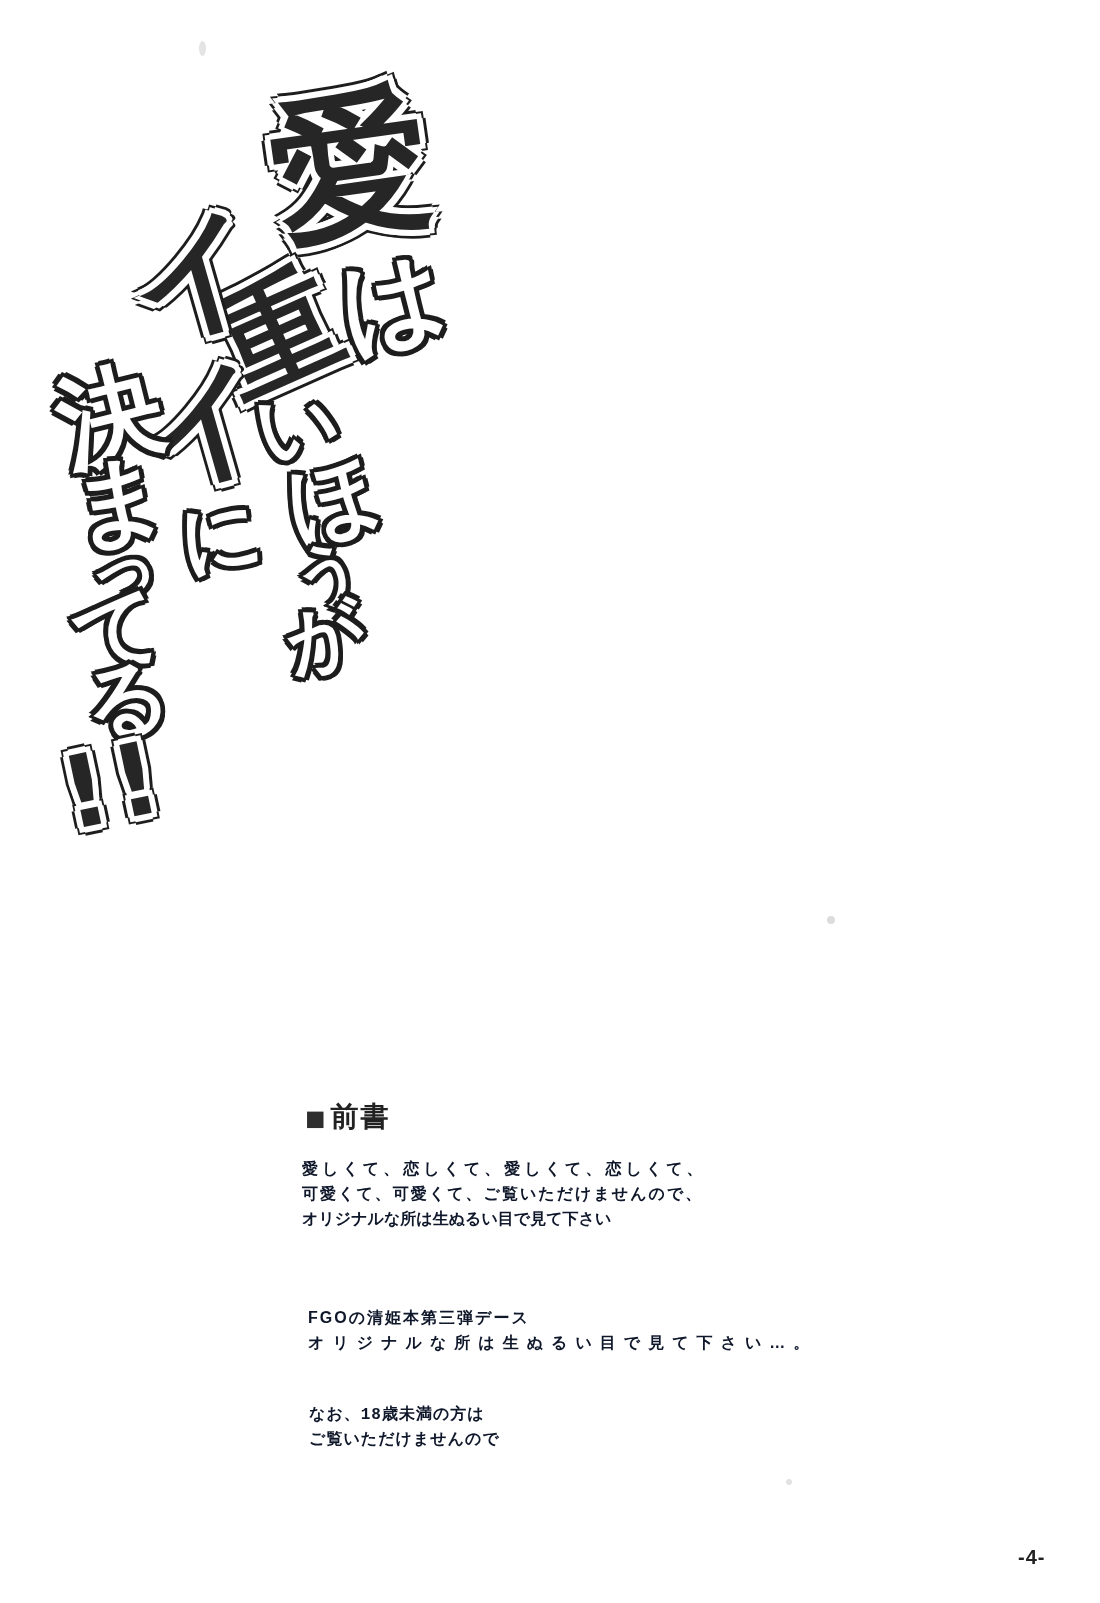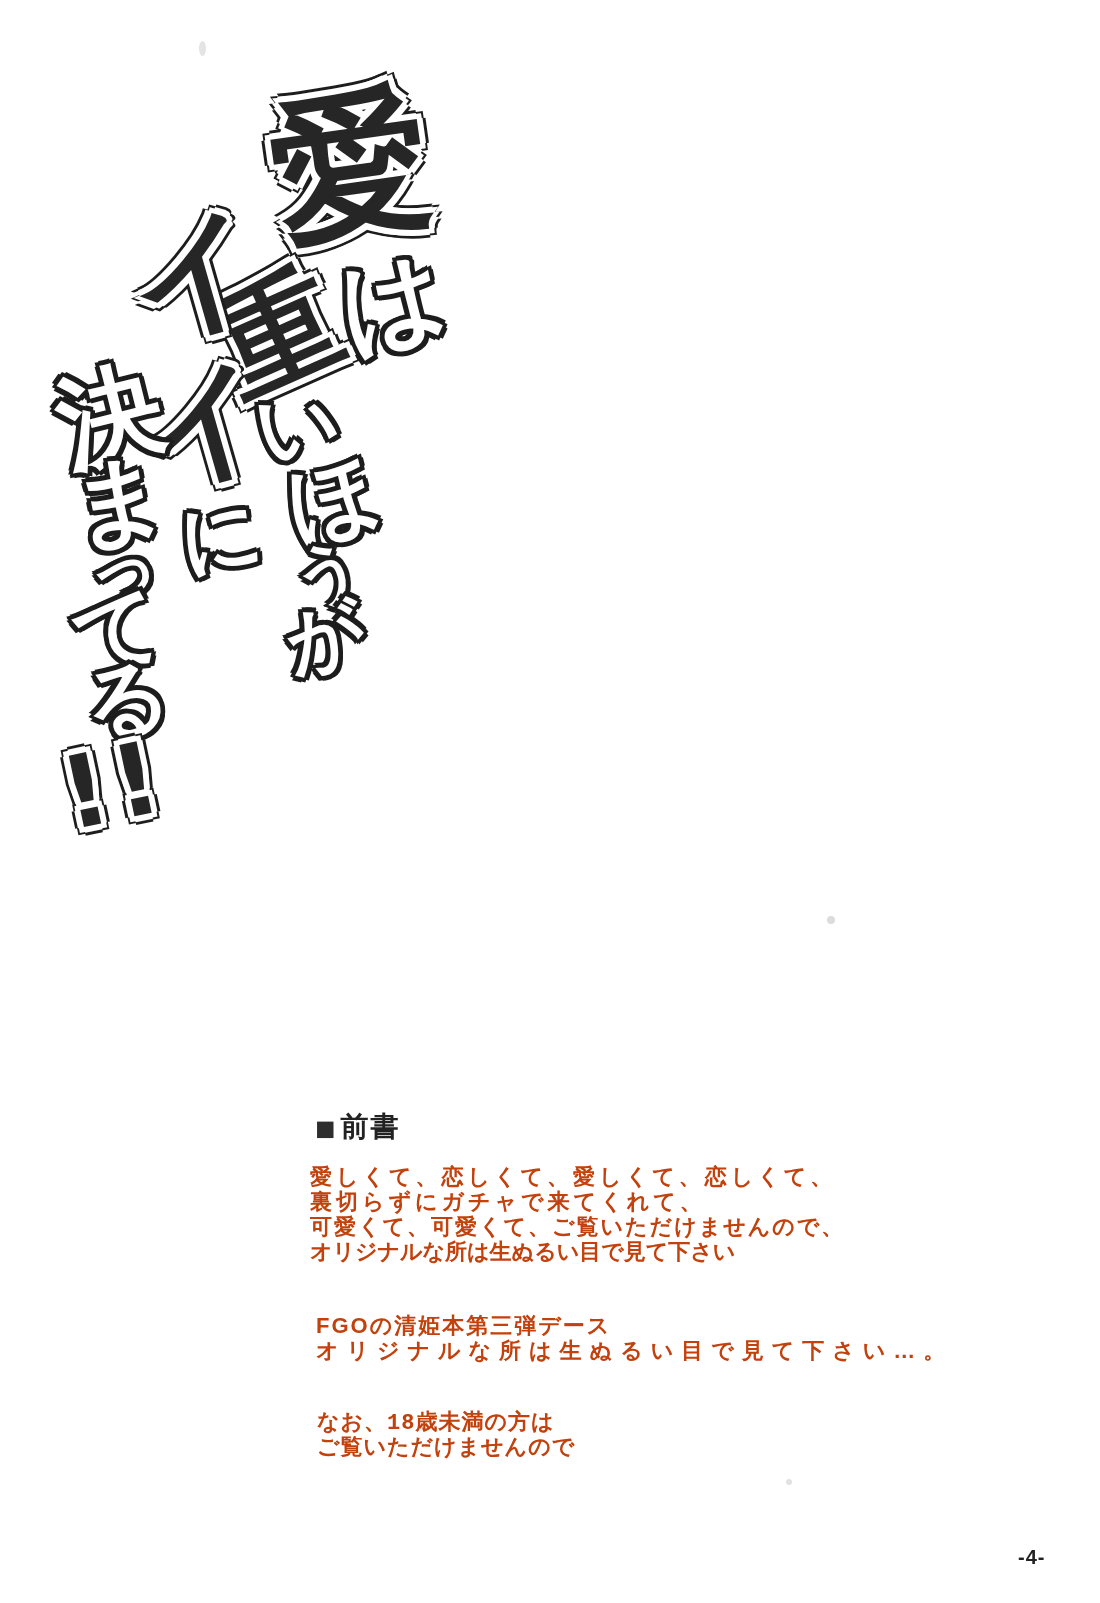--- a/index.html
+++ b/index.html
@@ -55,34 +55,34 @@
   .tc-11 { left:70px;  top:452px; font-size:96px;  transform:rotate(-10deg); }
   .tc-12 { left:88px;  top:534px; font-size:68px;  transform:rotate(-14deg); }
   .tc-13 { left:74px;  top:586px; font-size:86px;  transform:rotate(-16deg); }
   .tc-14 { left:84px;  top:656px; font-size:84px;  transform:rotate(-10deg); }
   .tc-15 { left:62px;  top:736px; font-size:100px; transform:rotate(-12deg); letter-spacing:6px; }
 
   
   .pf-heading {
     position: absolute;
     left: 301px; top: 1094px;
-    margin: 14px;
+    margin: 4px;
     font-size: 28px;
     font-weight: 700;
     letter-spacing: 2px;
     color: #222222;
   }
   .sq { font-size: 34px; vertical-align: -4px; margin-right: 3px; color: #2e2e2e; }
   .pf-para {
     position: absolute;
-    margin: 8px;
-    font-size: 22px;
+    margin: 0;
+    font-size: 16px;
     font-weight: 600;
     line-height: 25px;
-    color: #c2410c;
+    color: #0f172a;
   }
   .pf-p1 { left: 302px; top: 1156px; }
   .pf-p2 { left: 308px; top: 1305px; }
   .pf-p3 { left: 309px; top: 1403px; font-family: Liberation Mono, monospace; }
   .pf-line { display: block; white-space: nowrap; }
   .ls0 { letter-spacing: 0; }
   .ls1 { letter-spacing: 1px; }
   .ls2 { letter-spacing: 2px; }
   .ls4 { letter-spacing: 4px; }
   .ls8 { letter-spacing: 8px; }
@@ -124,21 +124,20 @@
     <span class="tc tc-12 outline">っ</span>
     <span class="tc tc-13 outline">て</span>
     <span class="tc tc-14 outline">る</span>
     <span class="tc tc-15 filled">!!</span>
   </div>
 
   <h2 class="pf-heading"><span class="sq">■</span><span>前書</span></h2>
 
   <p class="pf-para pf-p1">
     <span class="pf-line ls4">愛しくて、恋しくて、愛しくて、恋しくて、</span>
-    <span class="pf-line ls4">裏切らずにガチャで来てくれて、</span>
     <span class="pf-line ls2">可愛くて、可愛くて、ご覧いただけませんので、</span>
     <span class="pf-line ls0">オリジナルな所は生ぬるい目で見て下さい</span>
   </p>
 
   <p class="pf-para pf-p2">
     <span class="pf-line ls2">FGOの清姫本第三弾デース</span>
     <span class="pf-line ls8">オリジナルな所は生ぬるい目で見て下さい…。</span>
   </p>
 
   <p class="pf-para pf-p3">

